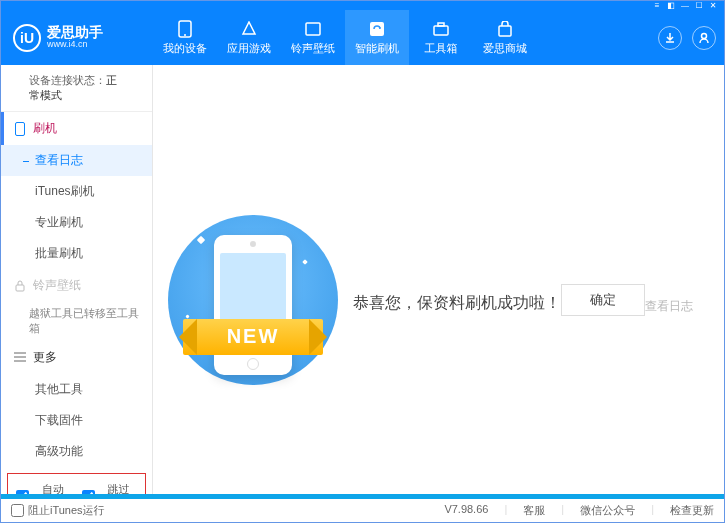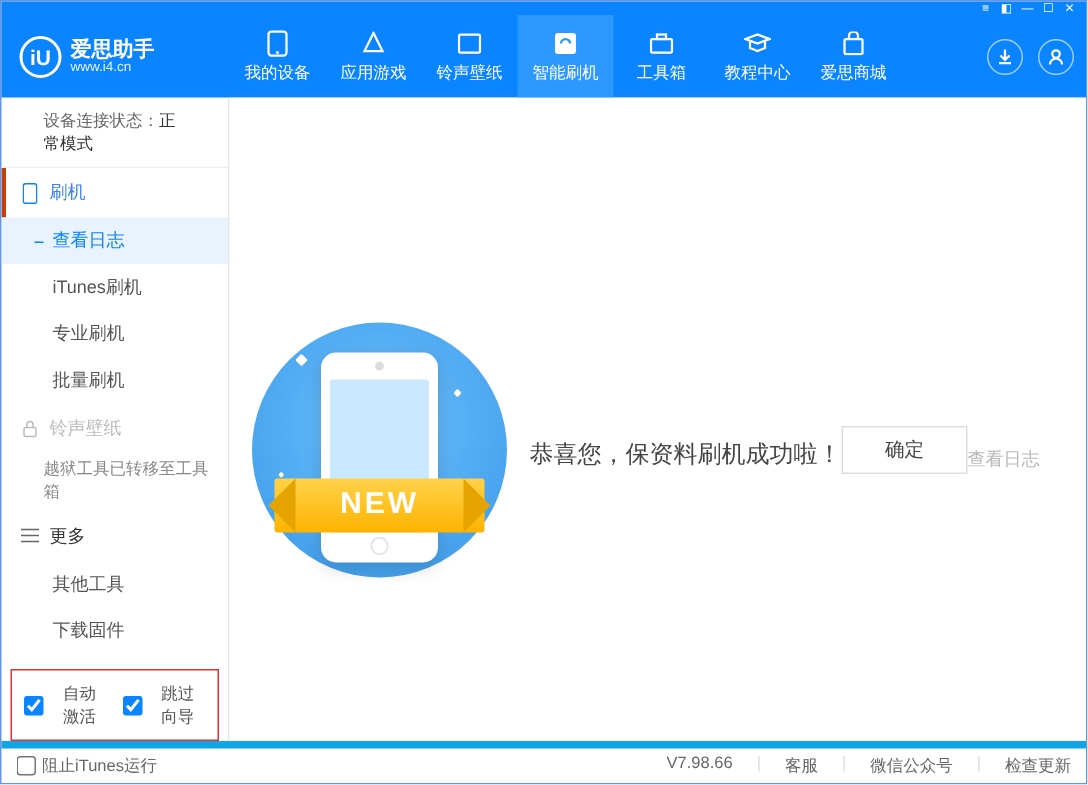--- a/index.html
+++ b/index.html
@@ -19,21 +19,21 @@
 .nav-icon { width: 18px; height: 18px; display: flex; align-items: center; justify-content: center; }
 .nav-icon svg { fill: #fff; }
 .header-right { margin-left: auto; display: flex; gap: 10px; align-items: center; }
 .circ-btn { width: 24px; height: 24px; border: 1.5px solid rgba(255,255,255,0.6); border-radius: 50%; display: flex; align-items: center; justify-content: center; cursor: pointer; }
 .circ-btn svg { stroke: #fff; fill: none; }
 .body { flex: 1; display: flex; overflow: hidden; }
 .sidebar { width: 152px; border-right: 1px solid #e6e6e6; display: flex; flex-direction: column; }
 .conn-status { padding: 8px 28px; font-size: 11px; color: #666; border-bottom: 1px solid #eee; }
 .conn-status .val { color: #333; }
 .side-section { display: flex; align-items: center; gap: 6px; padding: 8px 12px; cursor: pointer; color: #333; }
-.side-section.active { border-left: 3px solid #c2410c; color: #3b82f6; padding-left: 9px; }
+.side-section.active { border-left: 3px solid #3b82f6; color: #be185d; padding-left: 9px; }
 .side-section.disabled { color: #bbb; }
 .side-sub { padding: 7px 10px 7px 34px; font-size: 12px; color: #555; cursor: pointer; position: relative; }
 .side-sub.active { background: #e9f3ff; color: #0a84ff; }
 .side-sub.active::before { content: ""; position: absolute; left: 22px; top: 50%; width: 6px; height: 1px; background: #0a84ff; }
 .side-note { margin: 4px 10px 4px 28px; font-size: 11px; color: #888; line-height: 1.4; }
 .check-row { display: flex; gap: 10px; padding: 8px; border: 1px solid #d33; margin: 6px 6px 0 6px; }
 .check-row label { display: flex; align-items: center; gap: 13px; font-size: 11px; color: #555; cursor: pointer; }
 .check-row input { accent-color: #0a84ff; }
 .main { flex: 1; display: flex; flex-direction: row; align-items: center; justify-content: flex-start; padding-top: 40px; background: #fff; position: relative; }
 .illus { width: 200px; height: 180px; position: relative; display:flex; align-items:center; justify-content:center;}
@@ -122,29 +122,20 @@
         <span class="nav-icon">
             <svg width="16" height="14" viewBox="0 0 16 14">
               <rect x="1" y="4" width="14" height="9" rx="1" fill="none" stroke="#fff" stroke-width="1.5"></rect>
               <rect x="5" y="1" width="6" height="3" fill="none" stroke="#fff" stroke-width="1.5"></rect>
             </svg>
           </span>
         <span>工具箱</span>
       </div>
       <div class="nav-item">
         <span class="nav-icon">
-            <svg width="18" height="14" viewBox="0 0 18 14">
-              <path d="M1 4 L9 1 L17 4 L9 7 Z" fill="none" stroke="#fff" stroke-width="1.5"></path>
-              <path d="M4 6 V10 L9 12 L14 10 V6" fill="none" stroke="#fff" stroke-width="1.5"></path>
-            </svg>
-          </span>
-        <span>教程中心</span>
-      </div>
-      <div class="nav-item">
-        <span class="nav-icon">
             <svg width="16" height="16" viewBox="0 0 16 16">
               <rect x="2" y="5" width="12" height="10" rx="1" fill="none" stroke="#fff" stroke-width="1.5"></rect>
               <path d="M5 5 V3 A3 3 0 0 1 11 3 V5" fill="none" stroke="#fff" stroke-width="1.5"></path>
             </svg>
           </span>
         <span>爱思商城</span>
       </div>
     </div>
     <div class="header-right">
       <div class="circ-btn">
@@ -196,20 +187,21 @@
             <svg width="12" height="10" viewBox="0 0 12 10">
               <line x1="0" y1="1" x2="12" y2="1" stroke="#666"></line>
               <line x1="0" y1="5" x2="12" y2="5" stroke="#666"></line>
               <line x1="0" y1="9" x2="12" y2="9" stroke="#666"></line>
             </svg>
           </span>
         <span>更多</span>
       </div>
       <div class="side-sub">其他工具</div>
       <div class="side-sub">下载固件</div>
+      <div class="side-sub">高级功能</div>
 
       <div style="flex:1"></div>
 
       <div class="check-row">
         <label>
             <input type="checkbox" checked="" style="">
             <span>自动激活</span>
           </label>
         <label>
             <input type="checkbox" checked="" style="">

